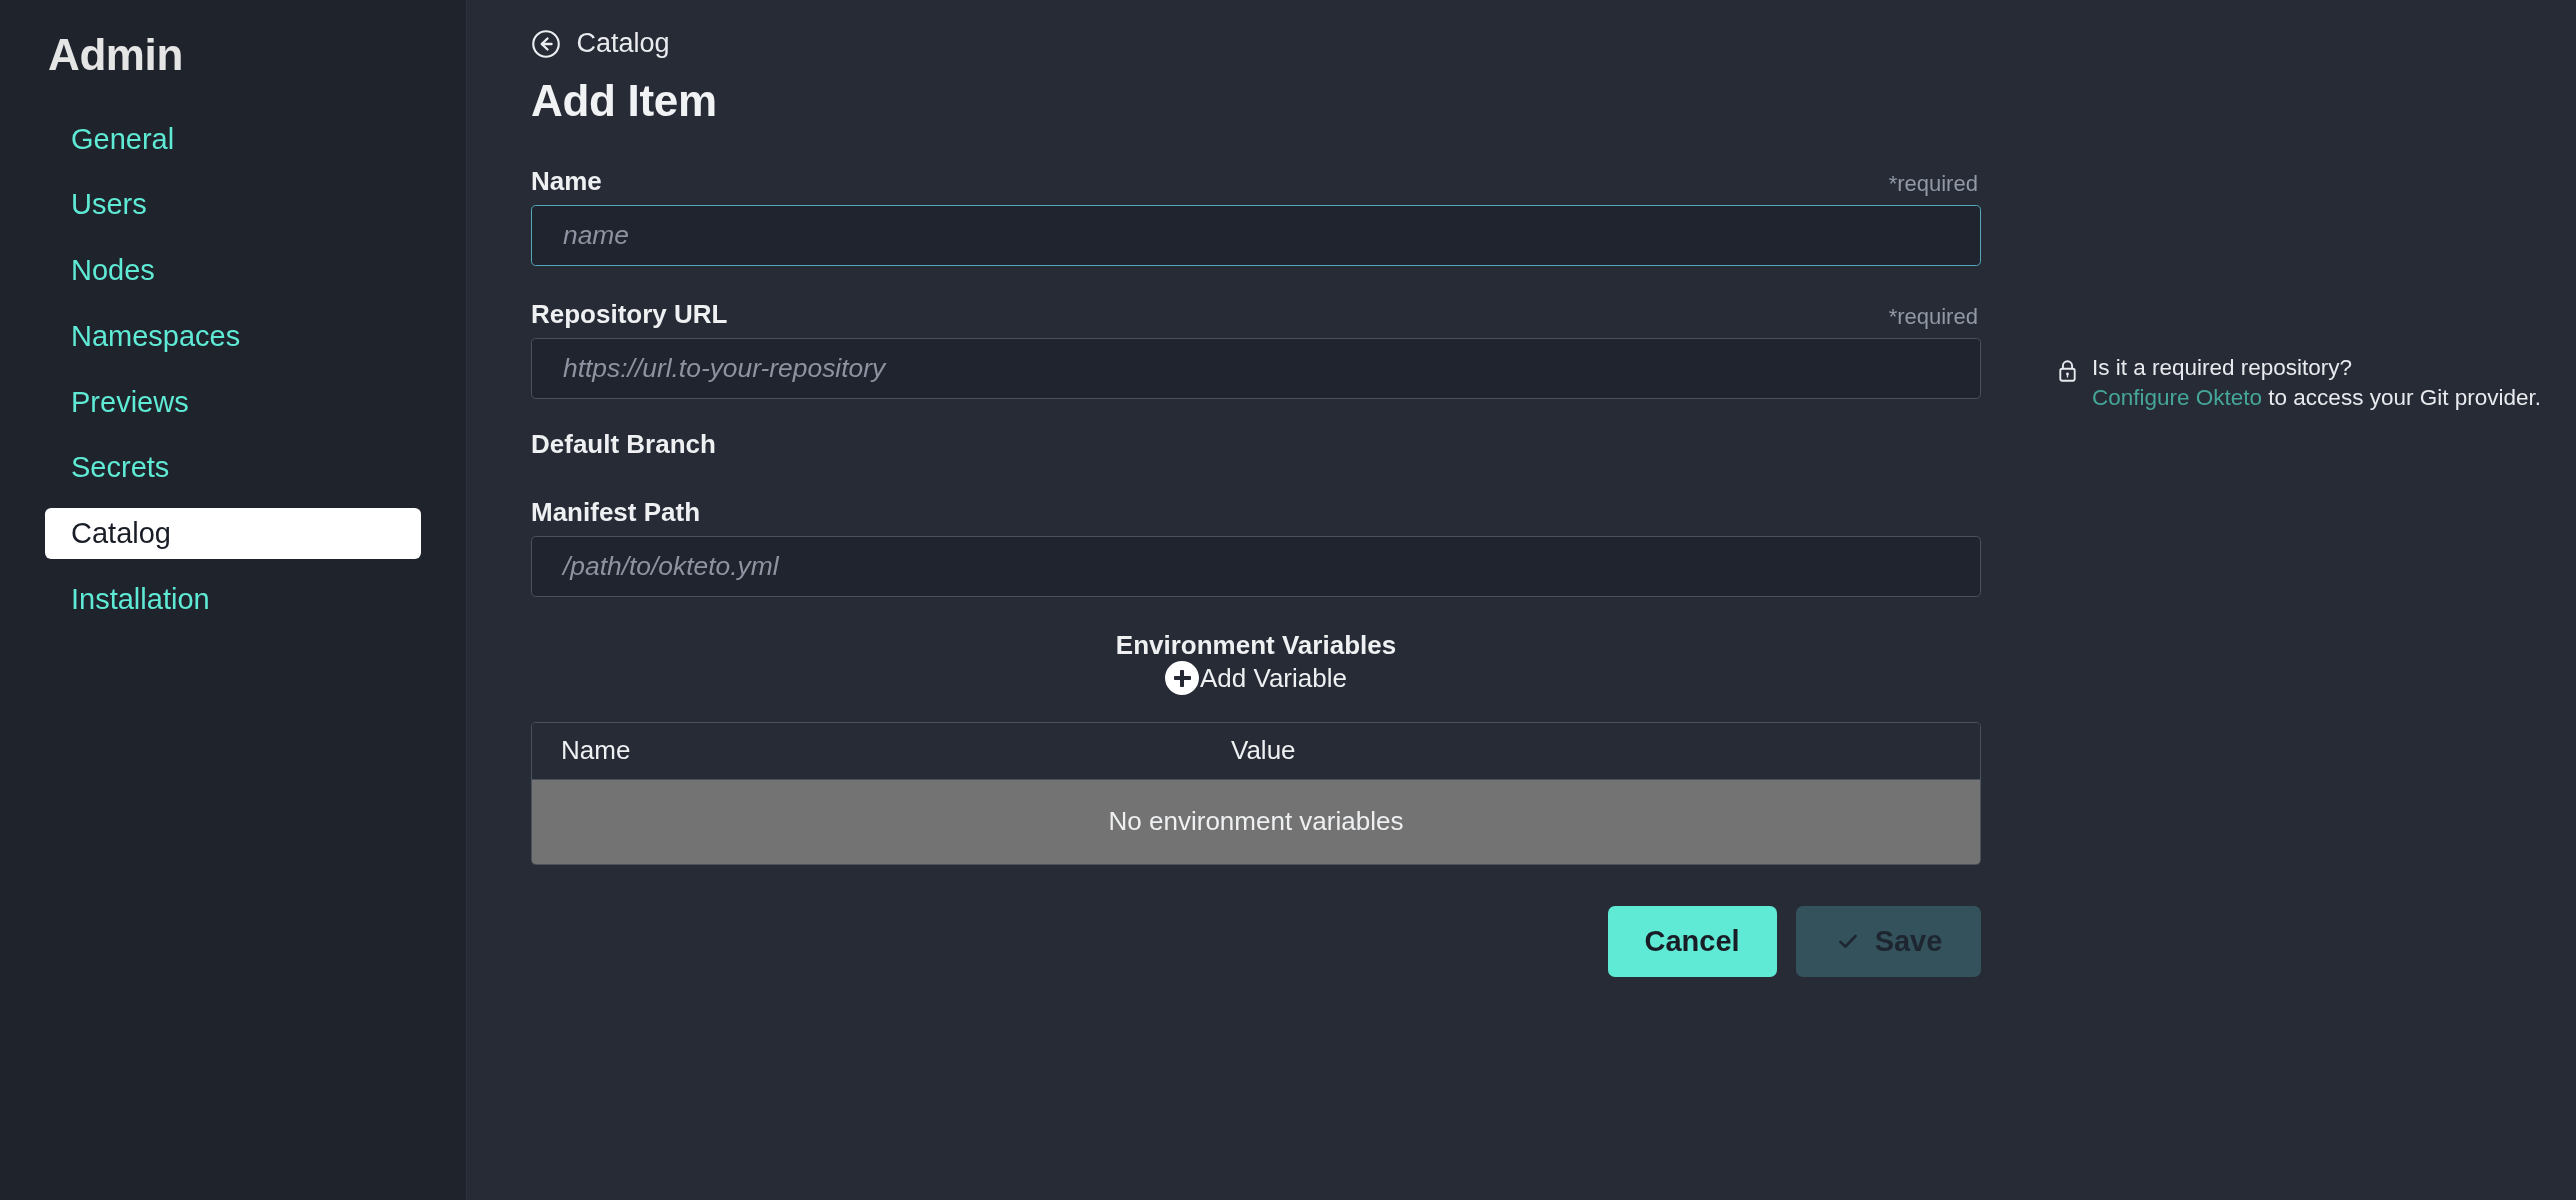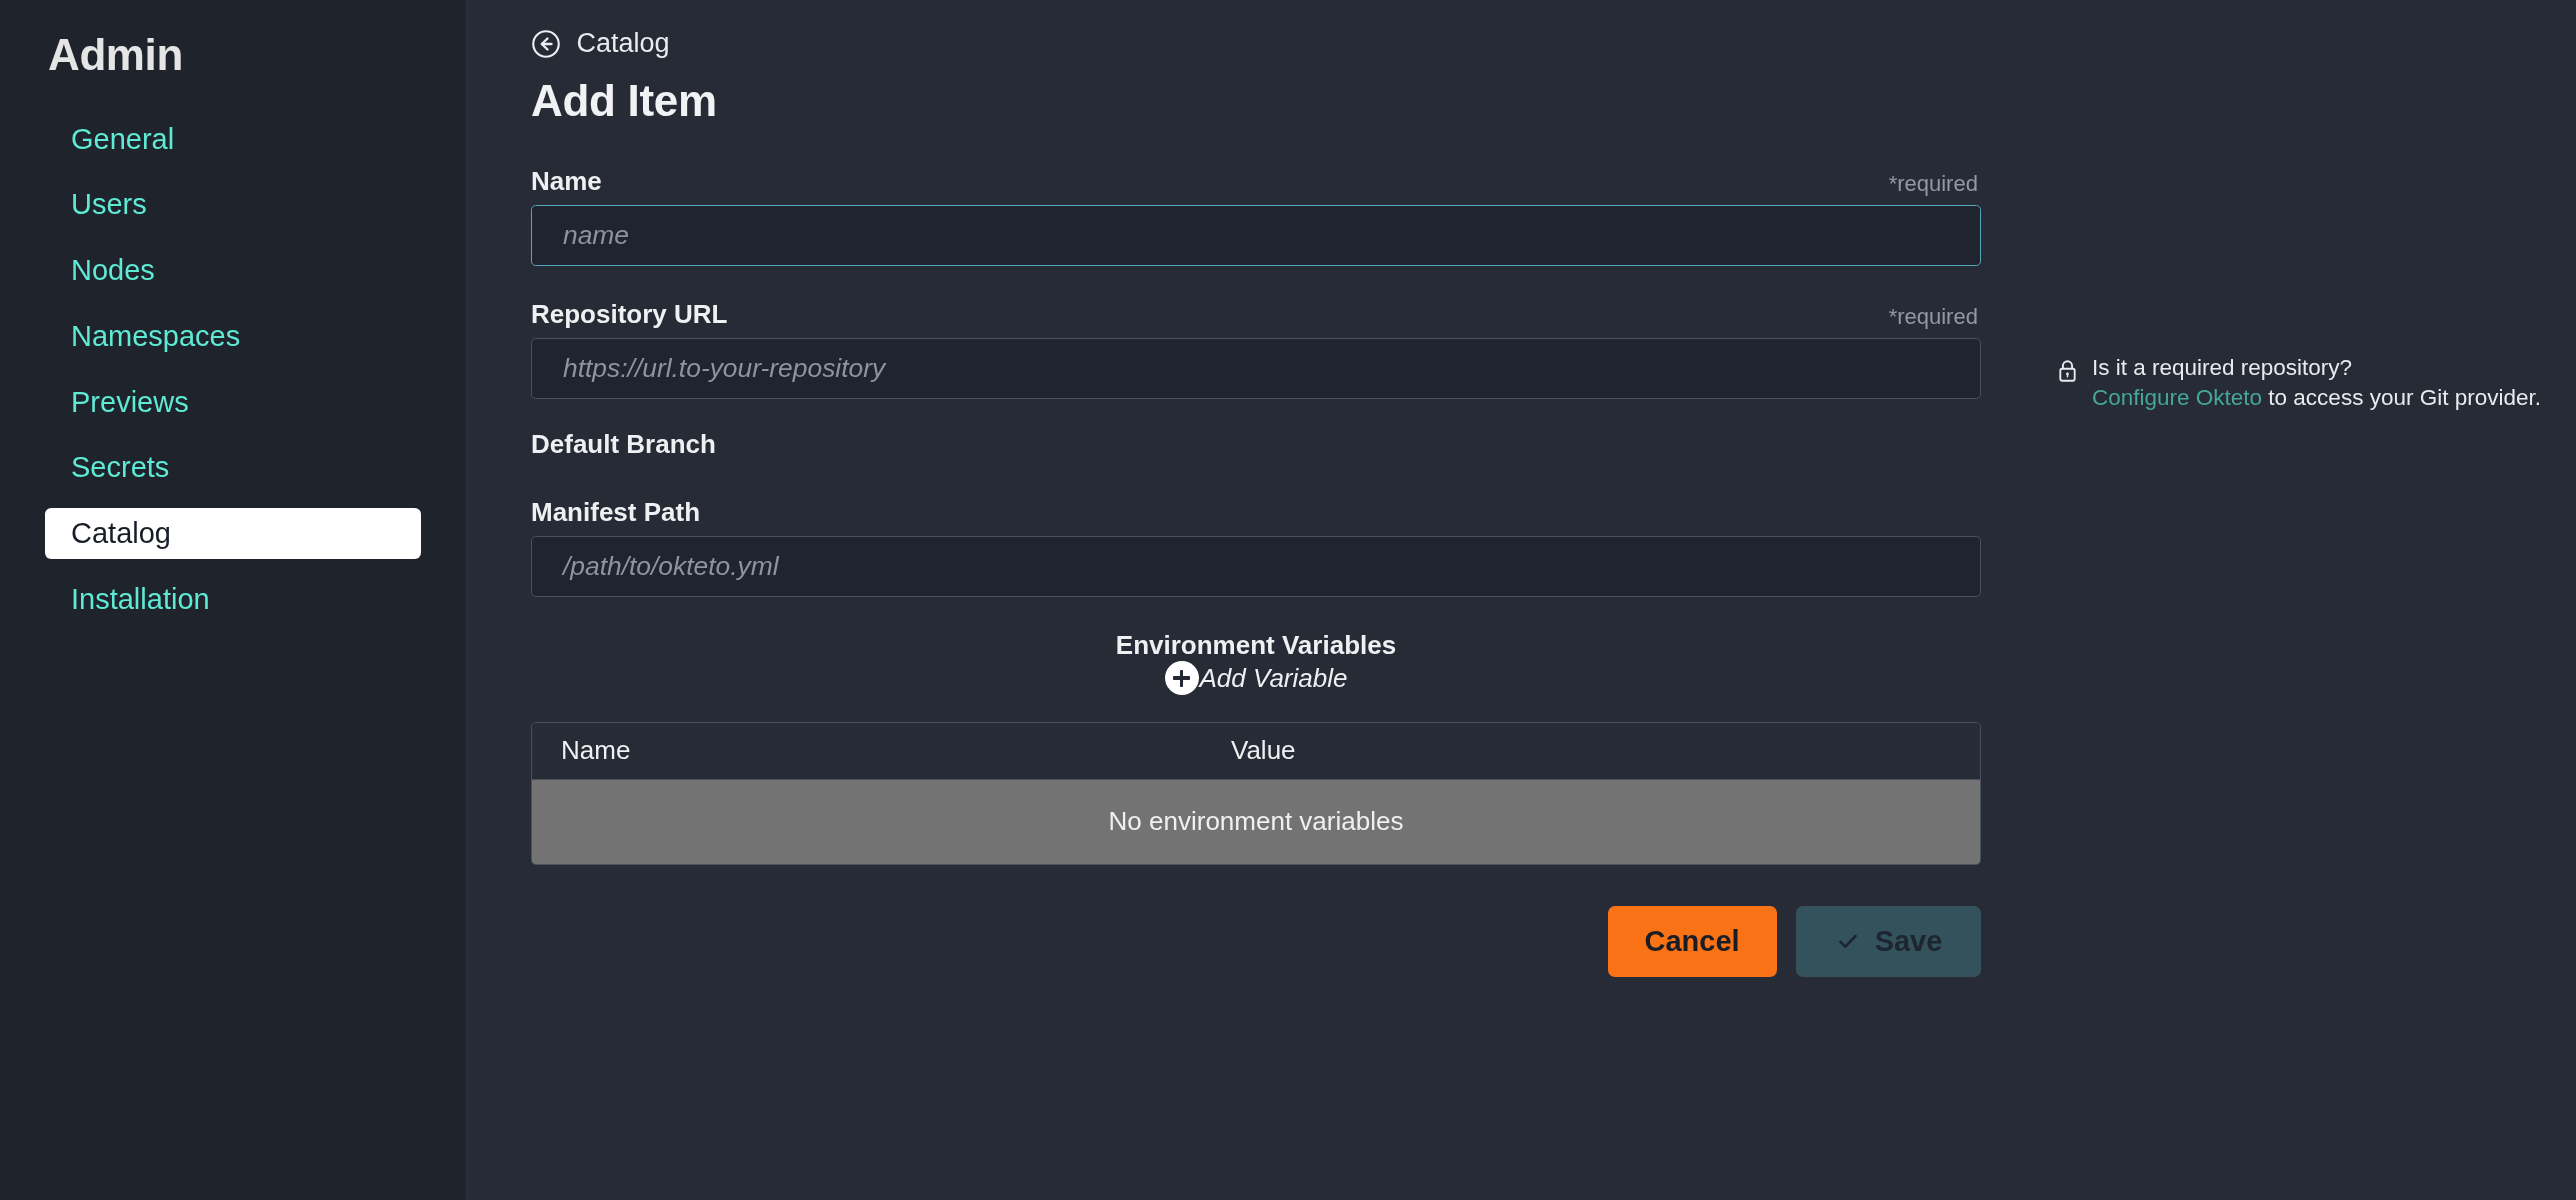--- a/index.html
+++ b/index.html
@@ -194,21 +194,20 @@
     font-size: 26px;
     font-weight: 700;
     color: #eef0f2;
   }
 
   .add-var {
     display: flex;
     align-items: center;
     gap: 1px;
     cursor: pointer;
-    font-style: italic;
   }
 
   .plus-circle {
     width: 34px; height: 34px;
     border-radius: 50%;
     background: #ffffff;
     position: relative;
     flex: 0 0 34px;
   }
   .plus-circle::before, .plus-circle::after {
@@ -272,21 +271,21 @@
     justify-content: center;
     font-size: 29px;
     font-weight: 700;
     cursor: pointer;
     border: none;
     font-family: "Liberation Sans", sans-serif;
   }
 
   .btn-cancel {
     width: 169px;
-    background: #f97316;
+    background: #5eead4;
     color: #191d26;
   }
 
   .btn-save {
     width: 185px;
     background: #34525c;
     color: #1d2630;
     gap: 14px;
     cursor: default;
   }

